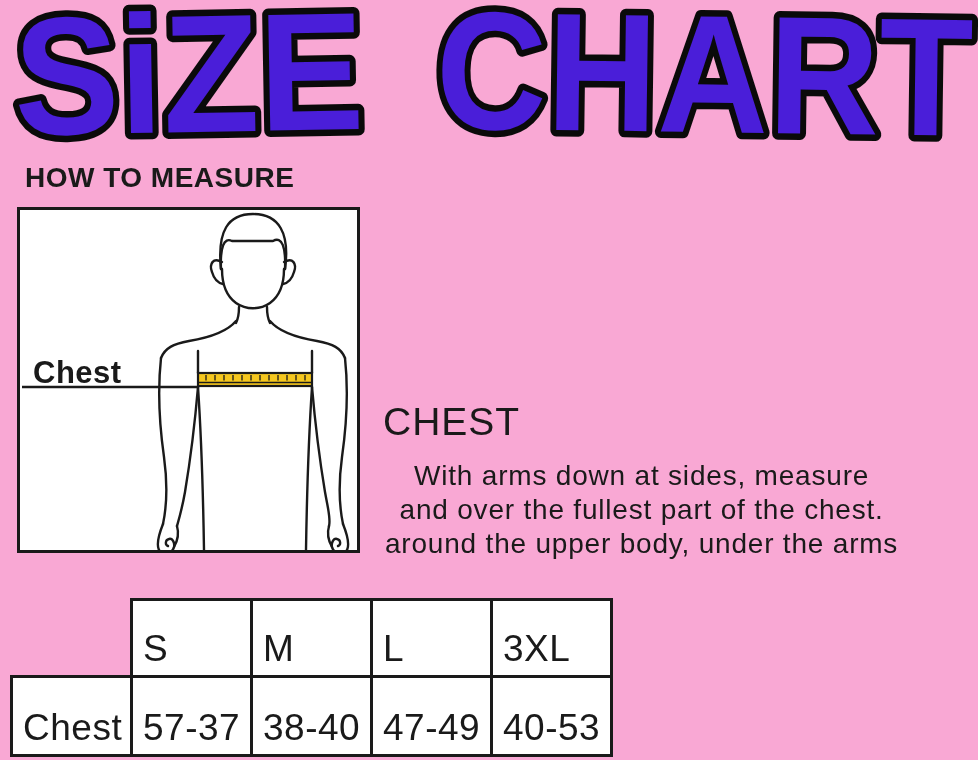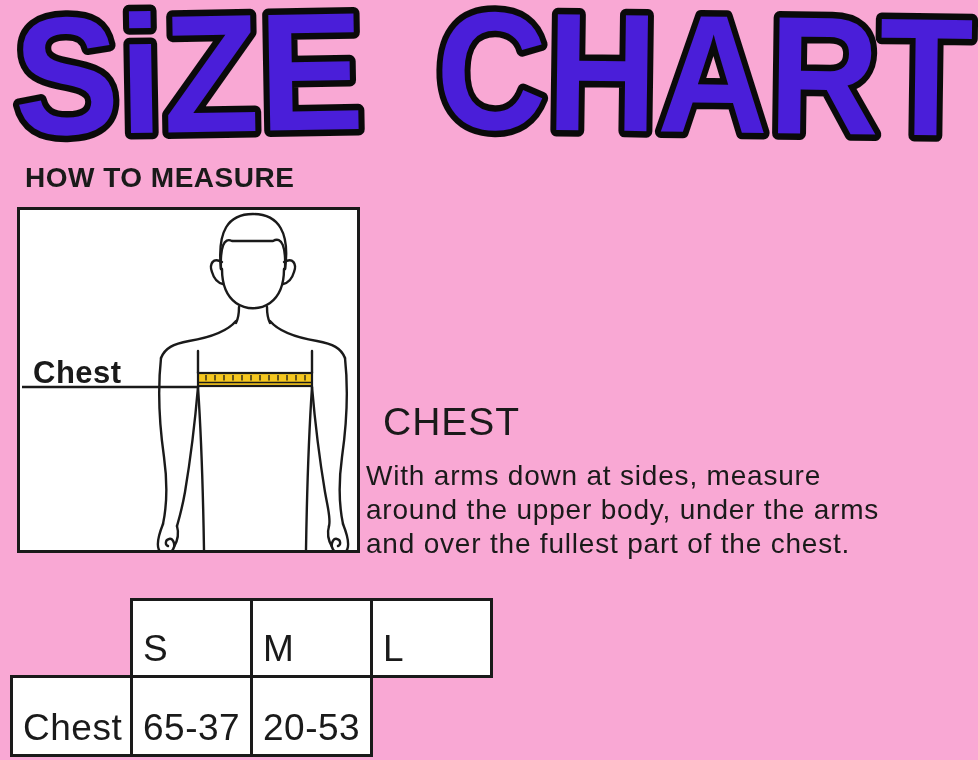--- a/index.html
+++ b/index.html
@@ -64,25 +64,26 @@
   
   .measure-heading {
     position: absolute;
     left: 383px; top: 400px;
     font-size: 39px;
     letter-spacing: 1px;
     white-space: nowrap;
   }
   .measure-desc {
     position: absolute;
-    left: 366px; top: 459px;
+    left: 385px; top: 459px;
     font-size: 28px;
     line-height: 34px;
     letter-spacing: 0.8px;
     white-space: nowrap;
+    text-align: center;
   }
 
   
   .size-table {
     position: absolute;
     left: 10px; top: 598px;
   }
   .trow { display: flex; }
   .trow.header { margin-left: 120px; }
   .trow.data { margin-top: -3px; }
@@ -156,30 +157,33 @@
       </g>
 
       <text class="chest-diagram-label" x="16" y="176">Chest</text>
       <path d="M 5 180 L 181 180" stroke="var(--ink, #1a1a1a)" stroke-width="2.6" fill="none"></path>
     </svg>
   </div>
 
   <div class="measure-heading">CHEST</div>
   <div class="measure-desc">
     <div>With arms down at sides, measure</div>
+    <div>and over the fullest part of the chest.</div>
     <div>around the upper body, under the arms</div>
-    <div>and over the fullest part of the chest.</div>
   </div>
 
   <div class="size-table">
     <div class="trow header">
       <div class="tcell">S</div>
       <div class="tcell">M</div>
       <div class="tcell">L</div>
+      <div class="tcell">3XL</div>
     </div>
     <div class="trow data">
       <div class="tcell">Chest</div>
-      <div class="tcell">65-37</div>
-      <div class="tcell">20-53</div>
+      <div class="tcell">57-37</div>
+      <div class="tcell">38-40</div>
+      <div class="tcell">47-49</div>
+      <div class="tcell">40-53</div>
     </div>
   </div>
 
 </div>
 
 </body></html>

